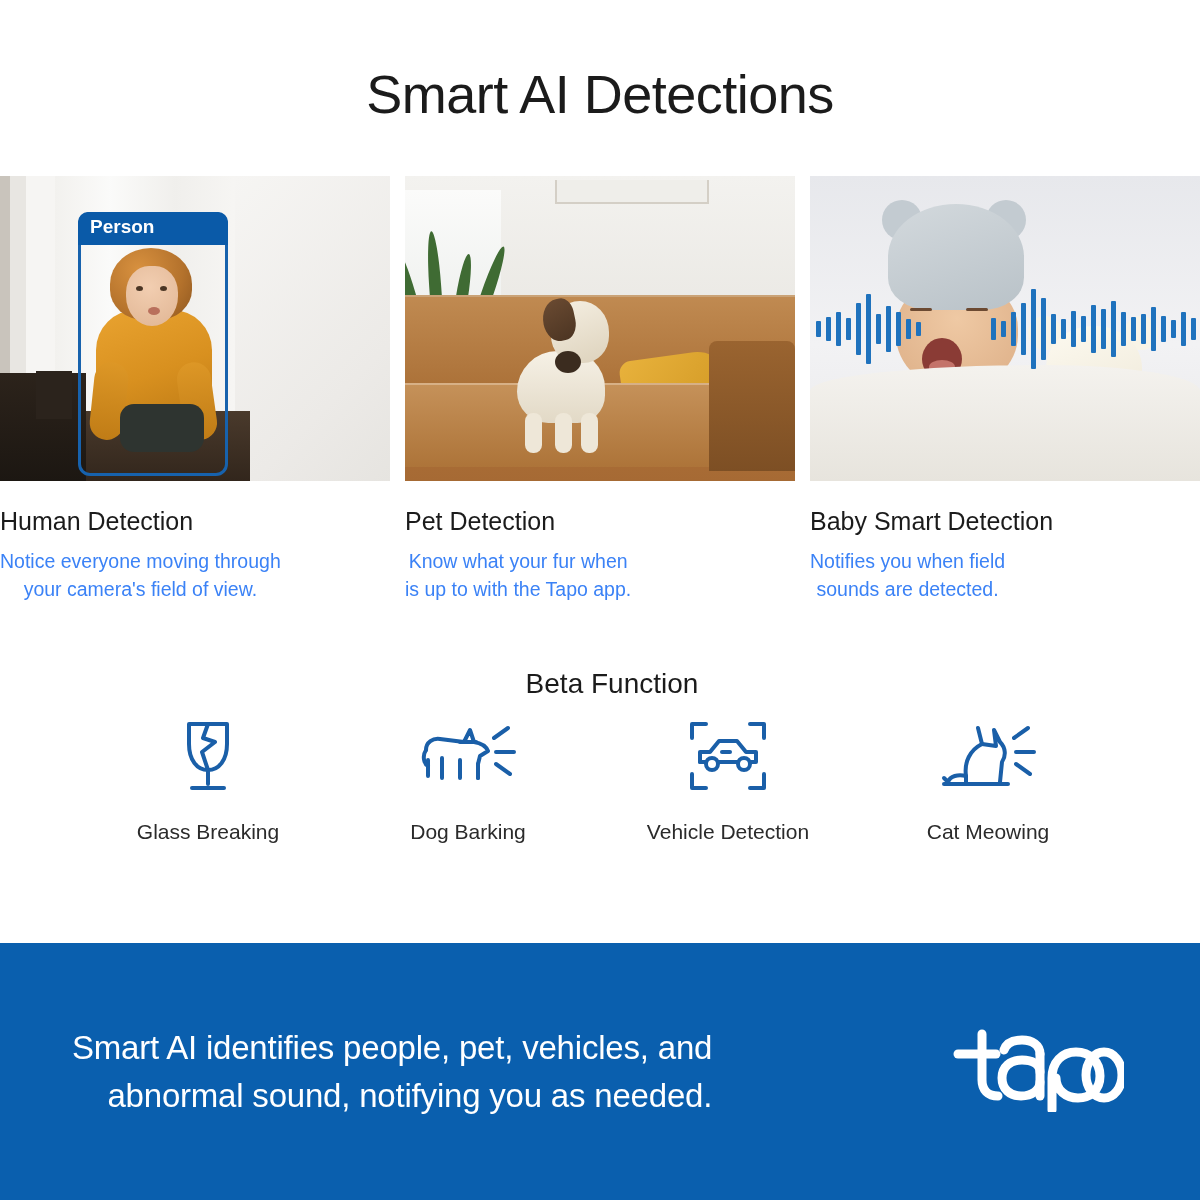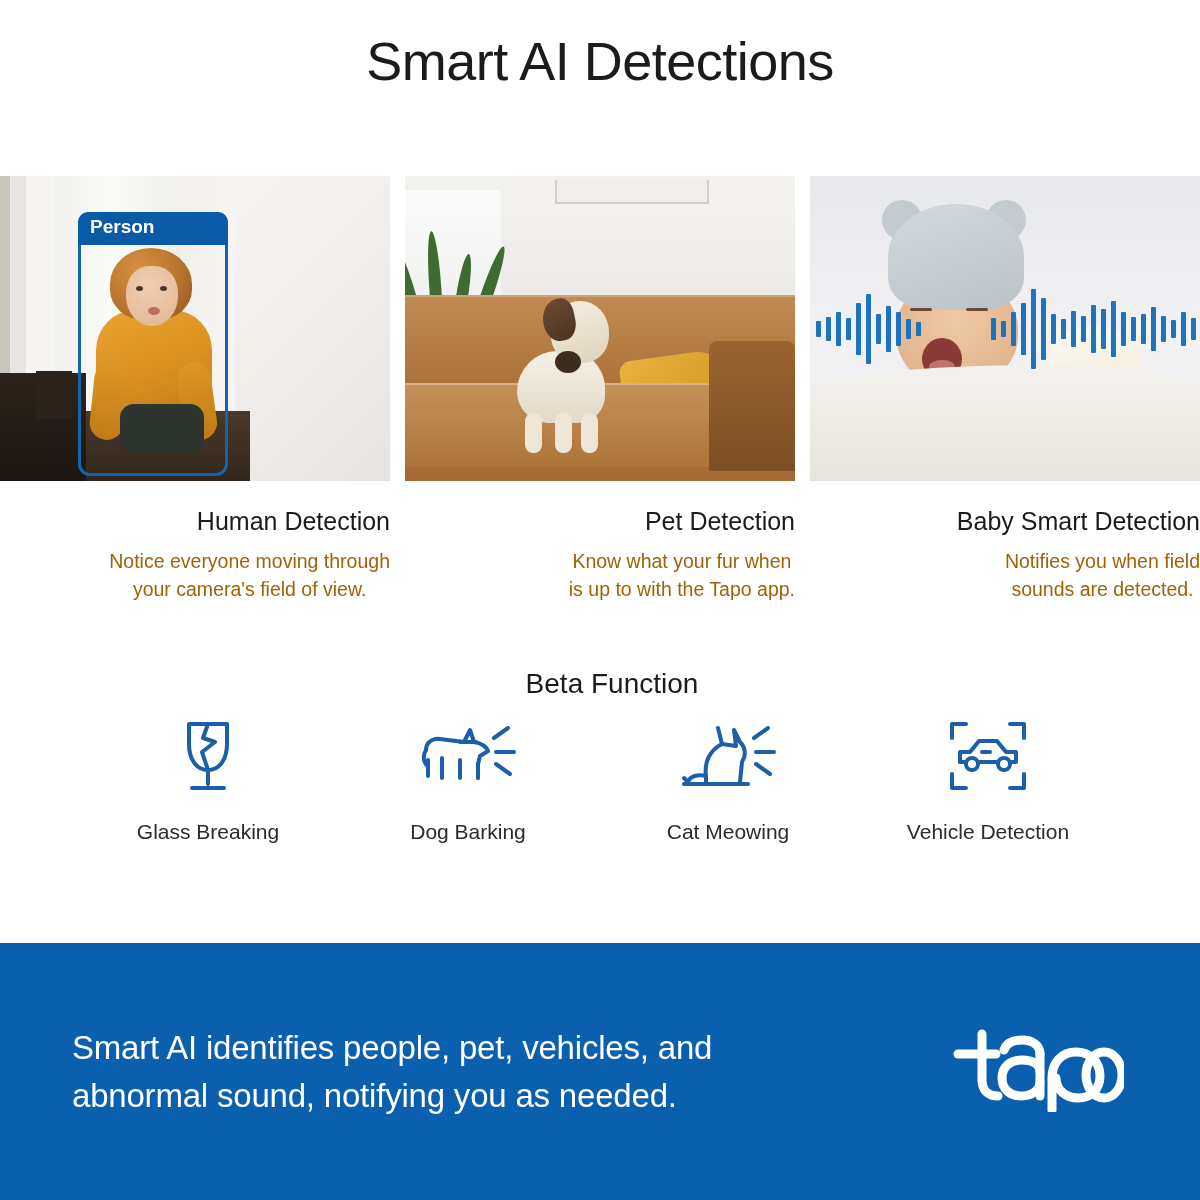--- a/index.html
+++ b/index.html
@@ -18,38 +18,38 @@
 
   
   .page-title {
     width: 100%;
     text-align: center;
     font-size: 54px;
     font-weight: 400;
     letter-spacing: -0.5px;
     color: #1b1b1b;
     margin: 0;
-    padding-top: 32px;
+    padding-top: 65px;
     line-height: 1.1;
   }
 
   
   .feature-row {
     position: absolute;
     top: 176px;
     left: 0;
     width: 1200px;
     display: flex;
     justify-content: space-between;
   }
   .feature-card {
     width: 390px;
     display: flex;
     flex-direction: column;
-    align-items: flex-end;
+    align-items: flex-start;
   }
   .feature-photo {
     width: 390px;
     height: 305px;
     position: relative;
     overflow: hidden;
   }
 
   
   .photo-person {
@@ -288,21 +288,21 @@
     font-size: 25px;
     font-weight: 400;
     color: #1b1b1b;
     text-align: center;
   }
   .caption-desc {
     margin: 12px 0 0 0;
     font-size: 19.5px;
     font-weight: 400;
     line-height: 1.42;
-    color: #a16207;
+    color: #3b82f6;
     text-align: center;
     white-space: pre-line;
   }
 
   
   .beta-title {
     position: absolute;
     top: 668px;
     left: 0; width: 100%;
     text-align: center;
@@ -339,20 +339,21 @@
     position: absolute;
     left: 0; bottom: 0;
     width: 1200px;
     height: 257px;
     background: #0a5fae;
     display: flex;
     align-items: center;
     justify-content: space-between;
     box-sizing: border-box;
     padding: 0 62px 0 72px;
+    text-align: right;
   }
   .footer-text {
     color: #ffffff;
     font-size: 33px;
     font-weight: 400;
     line-height: 1.45;
     white-space: pre-line;
     letter-spacing: -0.2px;
   }
   .footer-logo { margin-right: 14px; }
@@ -505,47 +506,47 @@
         <path d="M62 60 L54 60 M44 60 L36 60 M26 60 L18 60 M12 58 L6 58" opacity="0"></path>
         <path d="M62 46 C62 54 62 58 62 60"></path>
         <path d="M78 20 L92 10 M80 34 L98 34 M80 46 L94 56"></path>
       </svg>
     </div>
     <div class="beta-label">Dog Barking</div>
   </div>
 
   <div class="beta-item">
     <div class="beta-icon">
-      <svg width="100" height="76" viewBox="0 0 100 76" fill="none" stroke="#1a5fa8" stroke-width="4" stroke-linecap="round" stroke-linejoin="round">
-        <path d="M40 10 L44 26 L58 28 L56 12 L62 24 C68 30 68 38 64 44 L62 64"></path>
-        <path d="M44 26 C32 32 26 44 28 58 L28 64"></path>
-        <path d="M28 58 C20 56 12 58 10 64 L6 60"></path>
-        <path d="M6 66 H70"></path>
-        <path d="M76 20 L90 10 M78 34 L96 34 M78 46 L92 56"></path>
-      </svg>
-    </div>
-    <div class="beta-label">Cat Meowing</div>
-  </div>
-
-  <div class="beta-item">
-    <div class="beta-icon">
       <svg width="80" height="76" viewBox="0 0 80 76" fill="none" stroke="#1a5fa8" stroke-width="4" stroke-linecap="round" stroke-linejoin="round">
         <path d="M4 20 V6 H18"></path>
         <path d="M62 6 H76 V20"></path>
         <path d="M76 56 V70 H62"></path>
         <path d="M18 70 H4 V56"></path>
         <path d="M12 44 V34 H22 L31 23 H49 L58 34 H68 V44 H62"></path>
         <path d="M12 44 H18"></path>
         <path d="M30 44 H50"></path>
         <circle cx="24" cy="46" r="6"></circle>
         <circle cx="56" cy="46" r="6"></circle>
         <path d="M34 34 H42"></path>
       </svg>
     </div>
     <div class="beta-label">Vehicle Detection</div>
+  </div>
+
+  <div class="beta-item">
+    <div class="beta-icon">
+      <svg width="100" height="76" viewBox="0 0 100 76" fill="none" stroke="#1a5fa8" stroke-width="4" stroke-linecap="round" stroke-linejoin="round">
+        <path d="M40 10 L44 26 L58 28 L56 12 L62 24 C68 30 68 38 64 44 L62 64"></path>
+        <path d="M44 26 C32 32 26 44 28 58 L28 64"></path>
+        <path d="M28 58 C20 56 12 58 10 64 L6 60"></path>
+        <path d="M6 66 H70"></path>
+        <path d="M76 20 L90 10 M78 34 L96 34 M78 46 L92 56"></path>
+      </svg>
+    </div>
+    <div class="beta-label">Cat Meowing</div>
   </div>
 </div>
 
 <div class="footer">
   <div class="footer-text">Smart AI identifies people, pet, vehicles, and
 abnormal sound, notifying you as needed.</div>
   <div class="footer-logo">
     <svg width="172" height="84" viewBox="0 0 172 84" fill="none" stroke="#ffffff" stroke-width="9" stroke-linecap="round" stroke-linejoin="round">
       <path d="M6 26 H44"></path>
       <path d="M30 6 V52 C30 62 36 68 46 68"></path>

